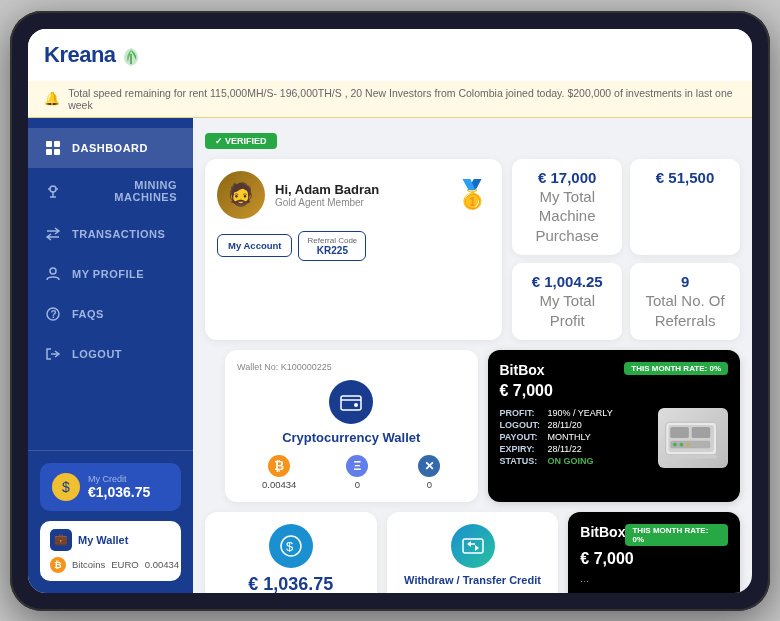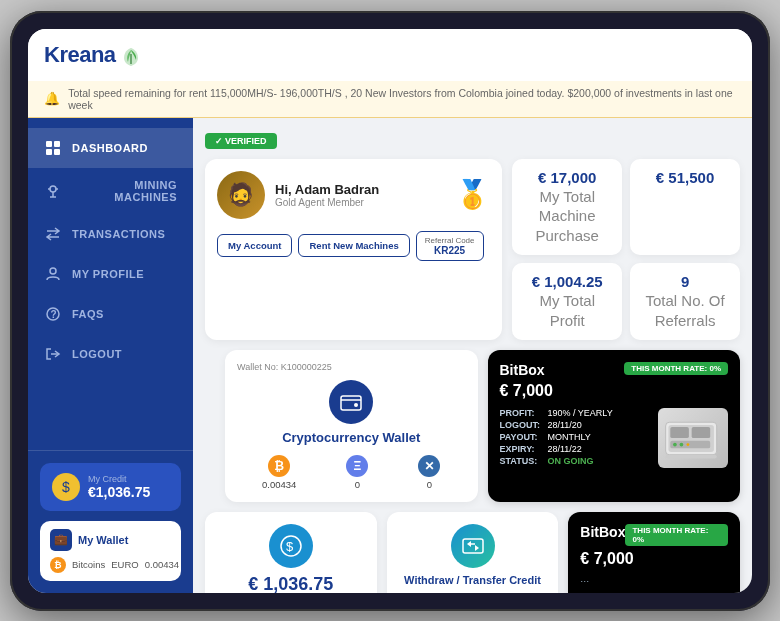--- a/index.html
+++ b/index.html
@@ -709,21 +709,20 @@
                 <div class="avatar-face">🧔</div>
               </div>
               <div class="profile-info">
                 <h3>Hi, Adam Badran</h3>
                 <p>Gold Agent Member</p>
               </div>
               <div class="medal-icon">🥇</div>
             </div>
             <div class="profile-buttons">
               <button class="btn-outline">My Account</button>
-              <button class="btn-outline">Rent New Machines</button>
               <div style="border:1.5px solid #1a3c8f; border-radius:6px; padding:4px 8px; text-align:center;">
                 <div class="referral-code">Referral Code</div>
                 <div class="referral-val">KR225</div>
               </div>
             </div>
           </div>
 
           <div class="stats-grid">
             <div class="stat-card">
               <div class="stat-value">€ 17,000</div>

